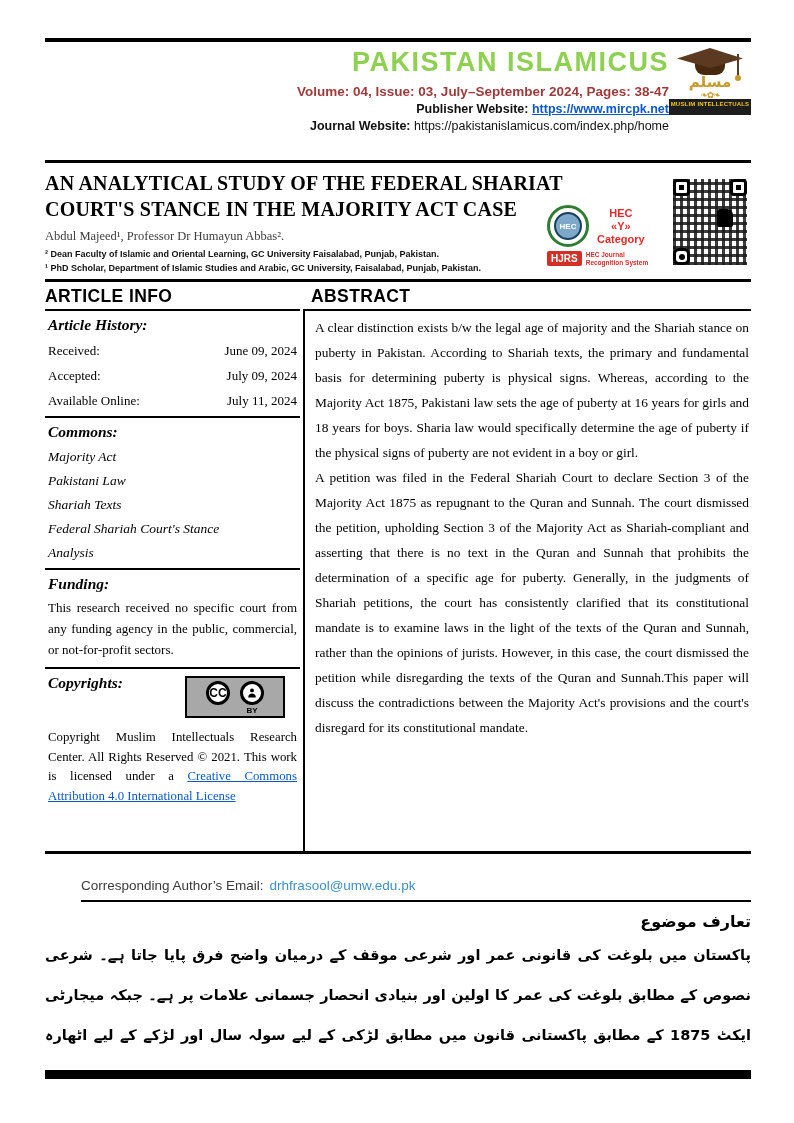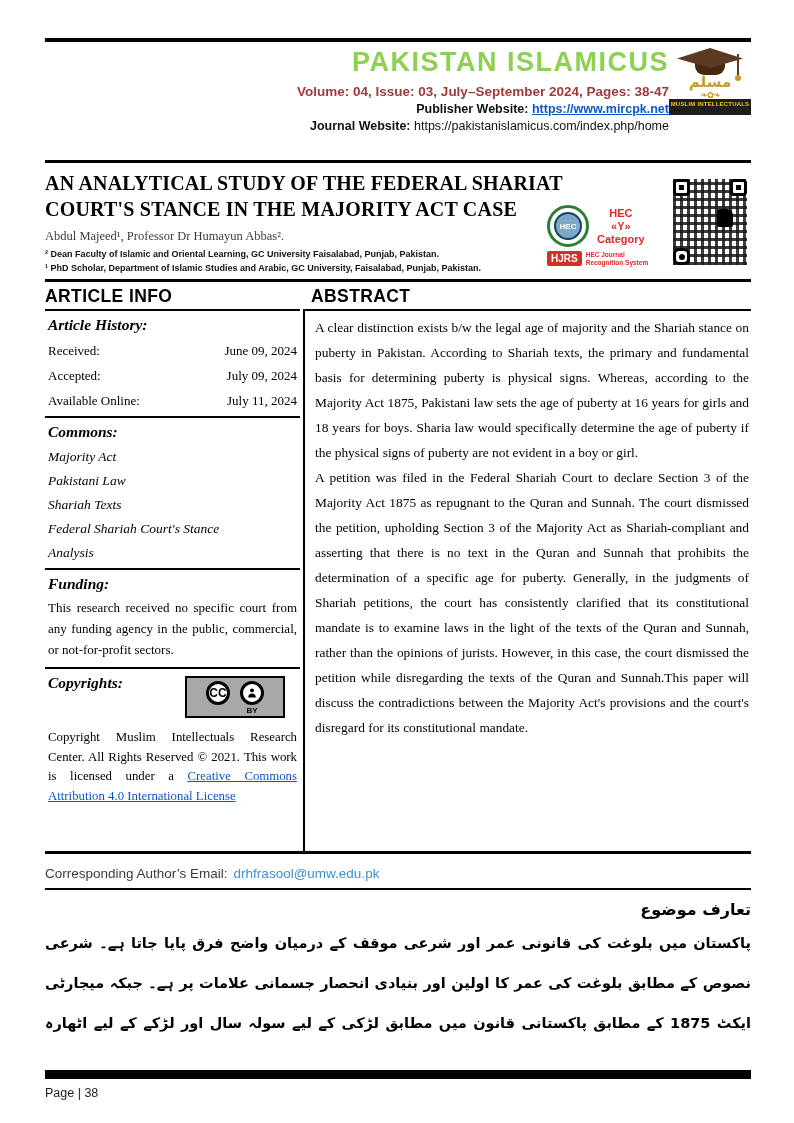--- a/index.html
+++ b/index.html
@@ -96,22 +96,22 @@
   .cc-badge { width:100px; height:42px; background:#a8a8a8; border:2px solid #000; margin-right:12px; margin-top:2px;
     display:flex; align-items:flex-start; justify-content:center; gap:10px; padding-top:3px; }
   .cc-circle { width:24px; height:24px; border:3px solid #000; border-radius:50%; background:#fff; display:flex; align-items:center; justify-content:center; font-family:"Liberation Sans",sans-serif; font-weight:900; font-size:12px; }
   .cc-col { display:flex; flex-direction:column; align-items:center; }
   .cc-by-label { font-family:"Liberation Sans",sans-serif; font-weight:900; font-size:8px; margin-top:1px; }
 
   .right-col { flex:1; border-top:2.5px solid #000; border-left:2px solid #000; margin-left:3px; padding:4px 2px 0 10px; }
   .abs-p { font-size:13.4px; text-align:justify; line-height:25px; }
 
   
-  .correspond { display:flex; align-items:flex-start; padding:12px 0 7px; border-bottom:2.5px solid #000;
-    font-family:"Liberation Sans","DejaVu Sans",sans-serif; font-size:13.5px; color:#3a3a3a; }
+  .correspond { display:flex; align-items:flex-start; padding:24px 0 7px; border-bottom:2.5px solid #000;
+    font-family:"Liberation Sans","DejaVu Sans",sans-serif; font-size:13.5px; color:#3a3a3a;margin-left:36px; }
   .email { color:#3e8fc9; margin-left:6px; text-decoration:none; }
 
   
   .urdu-head { direction:rtl; font-family:"DejaVu Sans",sans-serif; font-size:16px; font-weight:700; margin-top:10px; }
   .urdu-para { direction:rtl; font-family:"DejaVu Sans",sans-serif; font-size:14.5px; font-weight:600; text-align:justify; line-height:40px; margin-top:4px; max-height:126px; overflow:hidden; }
 
   
   .footer { position:absolute; left:45px; top:1070px; width:706px; background:#fff; }
   .footer-bar { height:9px; background:#000; }
   .page-num { margin-top:7px; font-family:"Liberation Sans","DejaVu Sans",sans-serif; font-size:12.5px; color:#1d1d1d; }
@@ -263,15 +263,14 @@
       <a class="email">drhfrasool@umw.edu.pk</a>
     </div>
 
     <div class="urdu-head">تعارف موضوع</div>
     <div class="urdu-para">پاکستان میں بلوغت کی قانونی عمر اور شرعی موقف کے درمیان واضح فرق پایا جاتا ہے۔ شرعی نصوص کے مطابق بلوغت کی عمر کا اولین اور بنیادی انحصار جسمانی علامات پر ہے۔ جبکہ میجارٹی ایکٹ 1875 کے مطابق پاکستانی قانون میں مطابق لڑکی کے لیے سولہ سال اور لڑکے کے لیے اٹھارہ برس کی عمر بلوغت کے لیے مقرر کی گئی ہے۔ شرعی طور پر بلوغت کے لیے خاص عمر کا تعین اس صورت میں ہو گا اگر لڑکے یا لڑکی میں بلوغت کی جسمانی علامات ظاہر نہ ہوں۔ وفاقی شرعی</div>
 
   </div>
 
   <div class="footer">
     <div class="footer-bar"></div>
-    <div class="page-num">Page | 38</div>
   </div>
 </div>
 
 </body></html>

